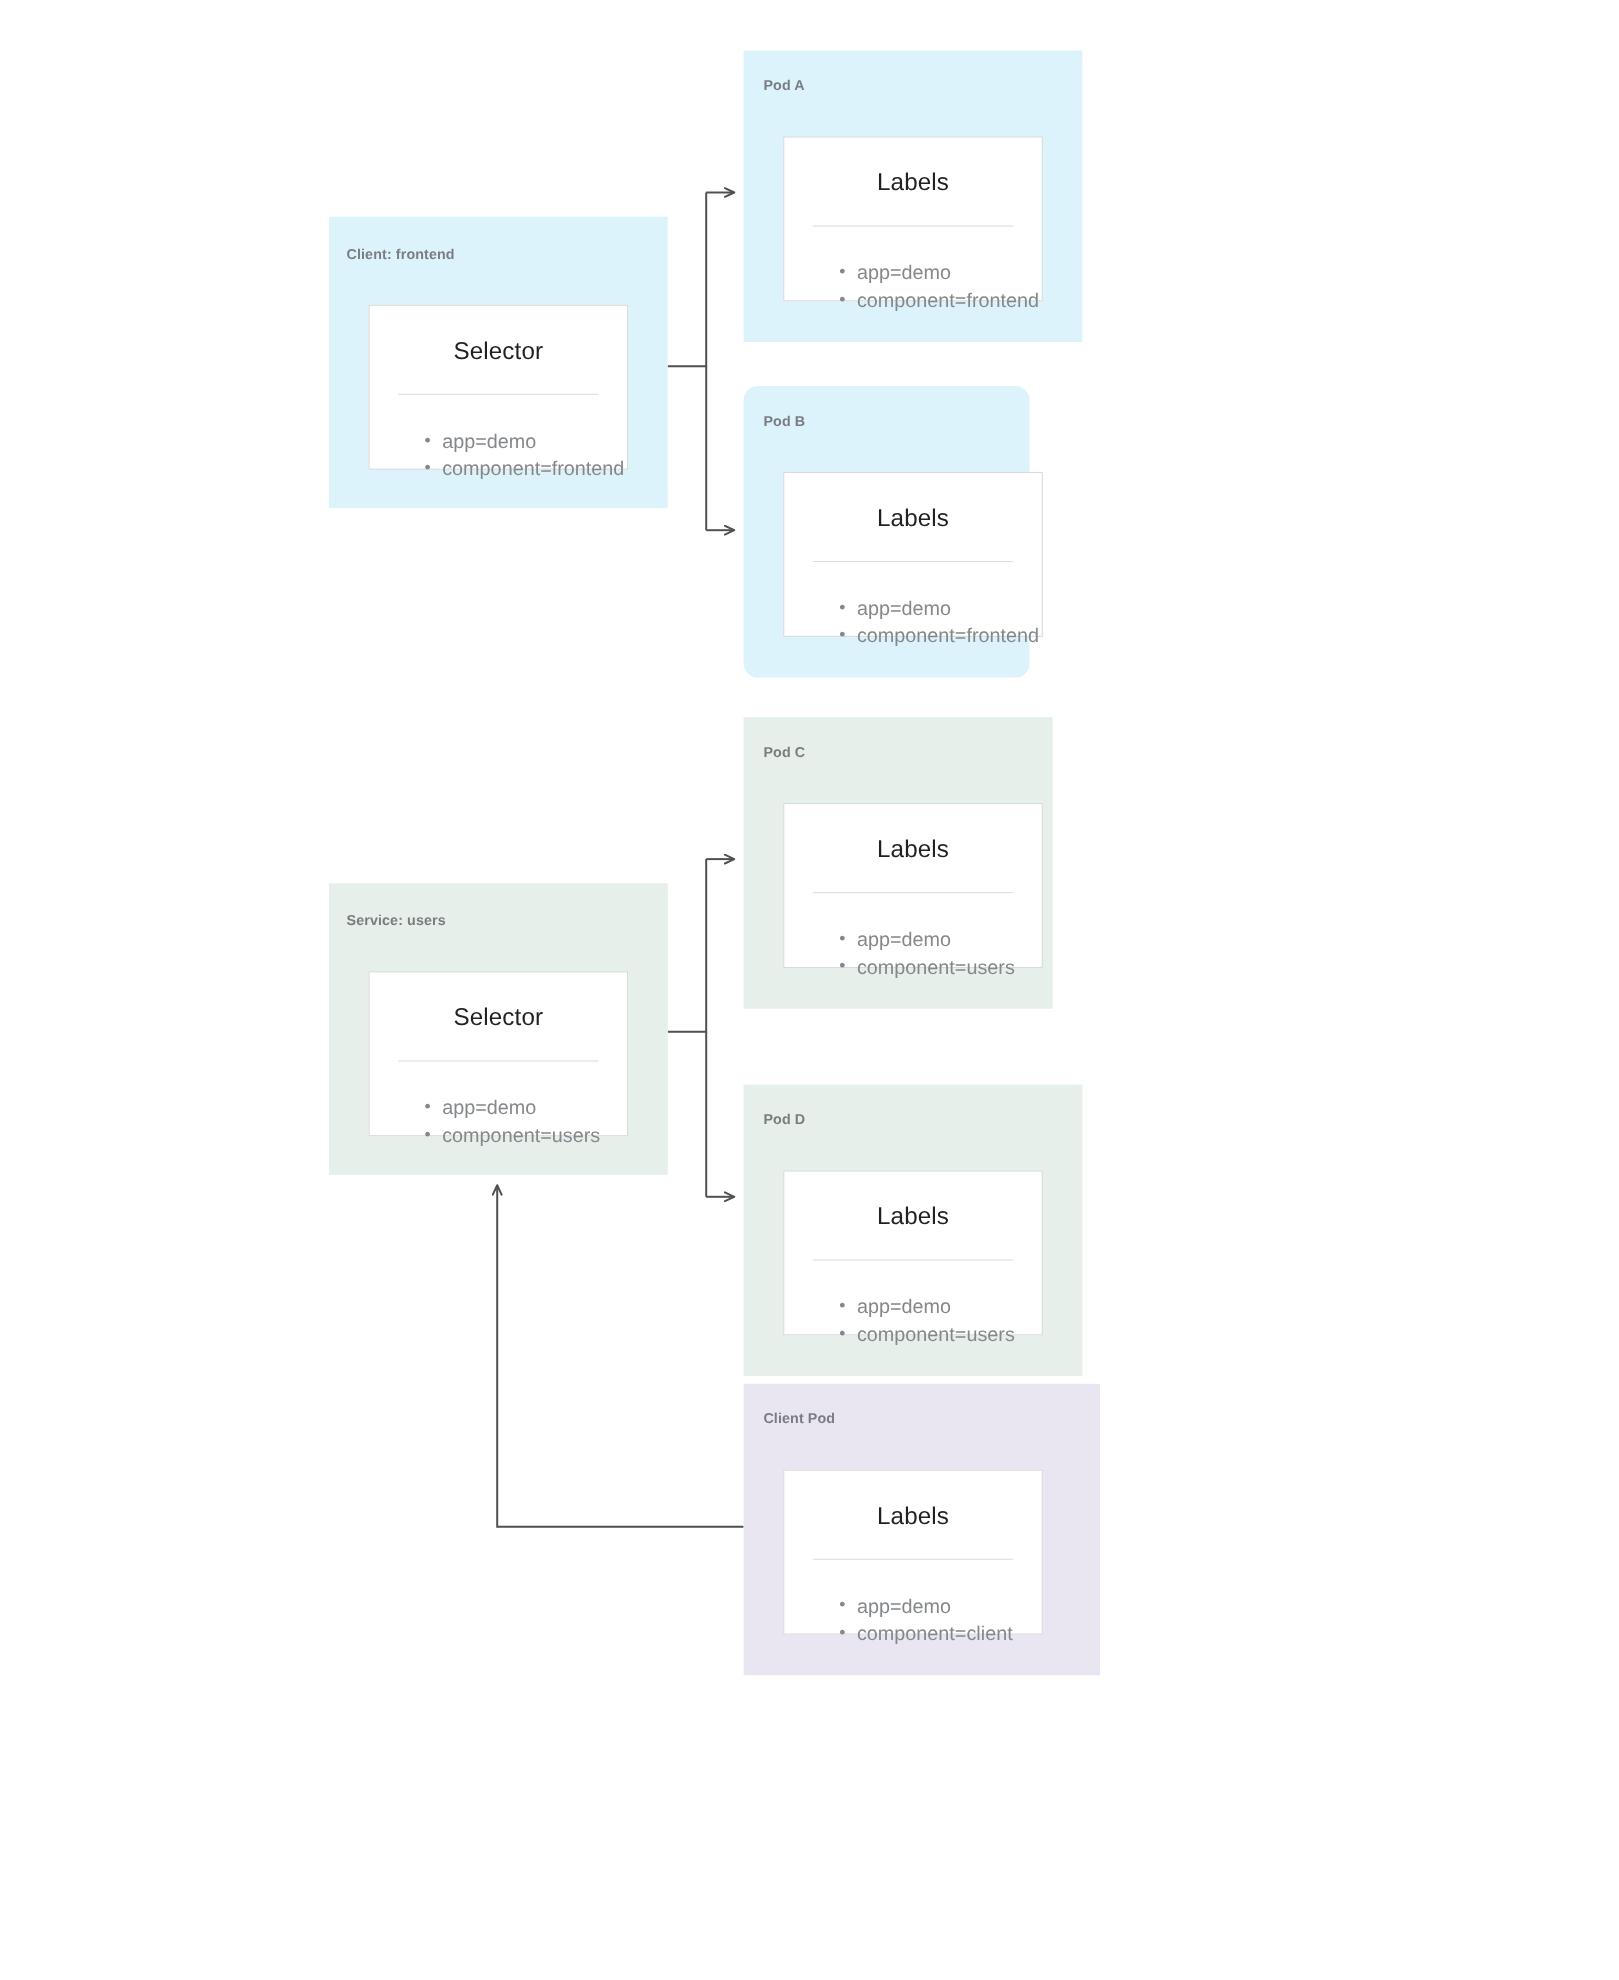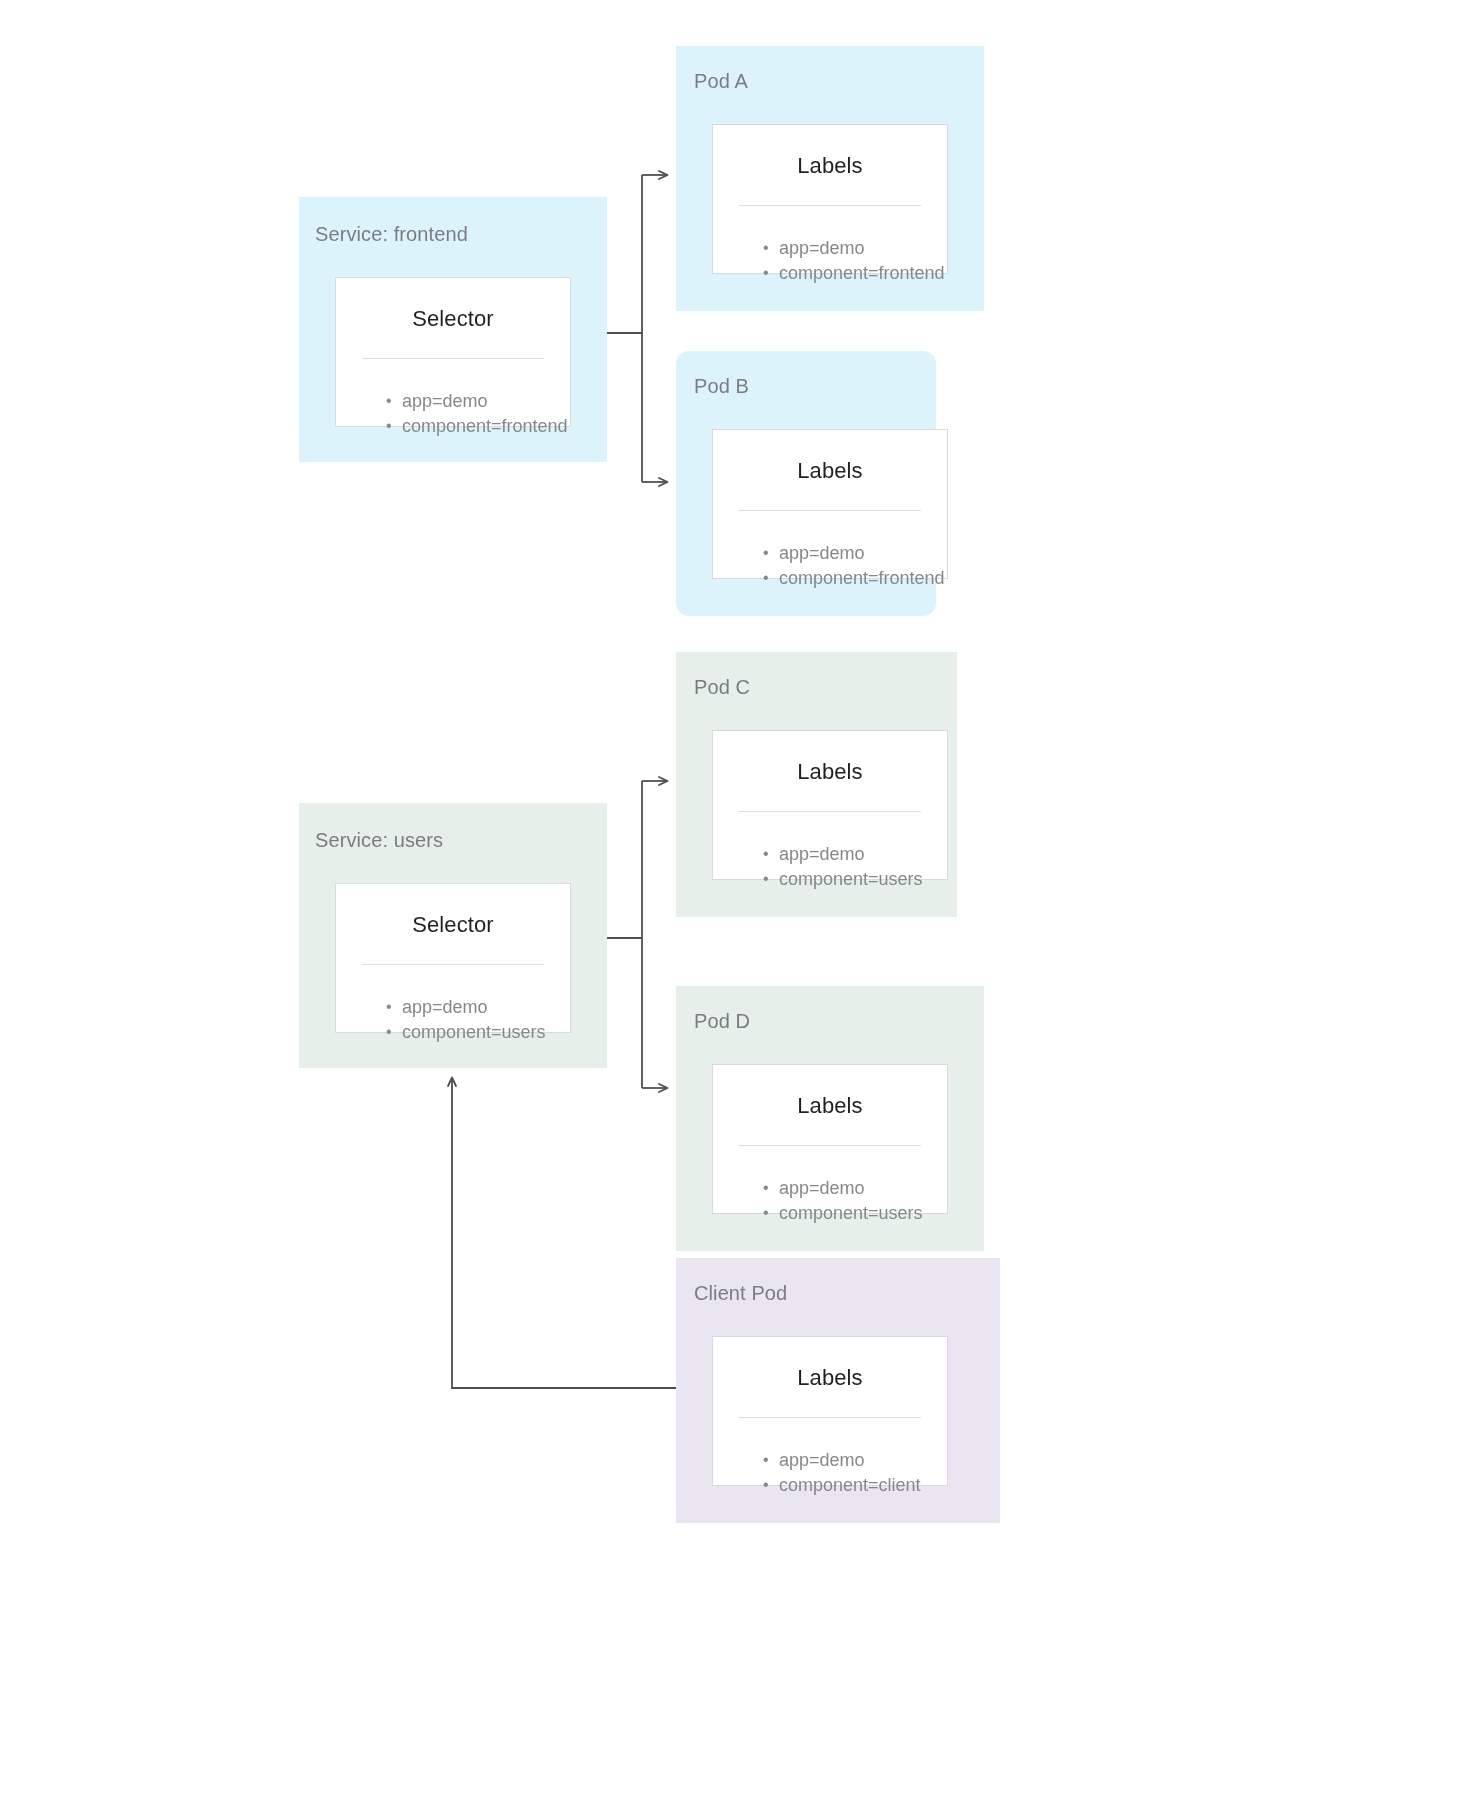--- a/index.html
+++ b/index.html
@@ -19,24 +19,25 @@
     overflow: hidden;
   }
 
   
   .group {
     position: absolute;
     box-sizing: border-box;
   }
   .group-title {
     position: absolute;
-    font-size: 20px;
+    font-size: 13px;
     color: #7a7d80;
     letter-spacing: 0.1px;
     white-space: nowrap;
+    font-weight: bold;
   }
 
   
   .card {
     position: absolute;
     box-sizing: border-box;
     background: #ffffff;
     border: 1px solid #d7d9da;
   }
   .card-title {
@@ -107,21 +108,21 @@
       <path d="M642,938 L642,1088" fill="none" stroke="#4d5052" stroke-width="1.8"></path>
       <path d="M642,1088 L667,1088" fill="none" stroke="#4d5052" stroke-width="1.8" marker-end="url(#arrowhead)"></path>
     </g>
 
     <g>
       <path d="M676,1388 L452,1388 L452,1078" fill="none" stroke="#4d5052" stroke-width="1.8" marker-end="url(#arrowhead)"></path>
     </g>
   </svg>
 
   <div class="group" style="left:299px; top:197px; width:308px; height:265px; background:#ddf3fc;">
-    <div class="group-title" style="left:16px; top:26px;">Service: frontend</div>
+    <div class="group-title" style="left:16px; top:26px;">Client: frontend</div>
     <div class="card" style="left:36px; top:80px; width:236px; height:150px;">
       <div class="card-title">Selector</div>
       <div class="card-rule"></div>
       <ul class="card-list">
         <li>app=demo</li>
         <li>component=frontend</li>
       </ul>
     </div>
   </div>
 

